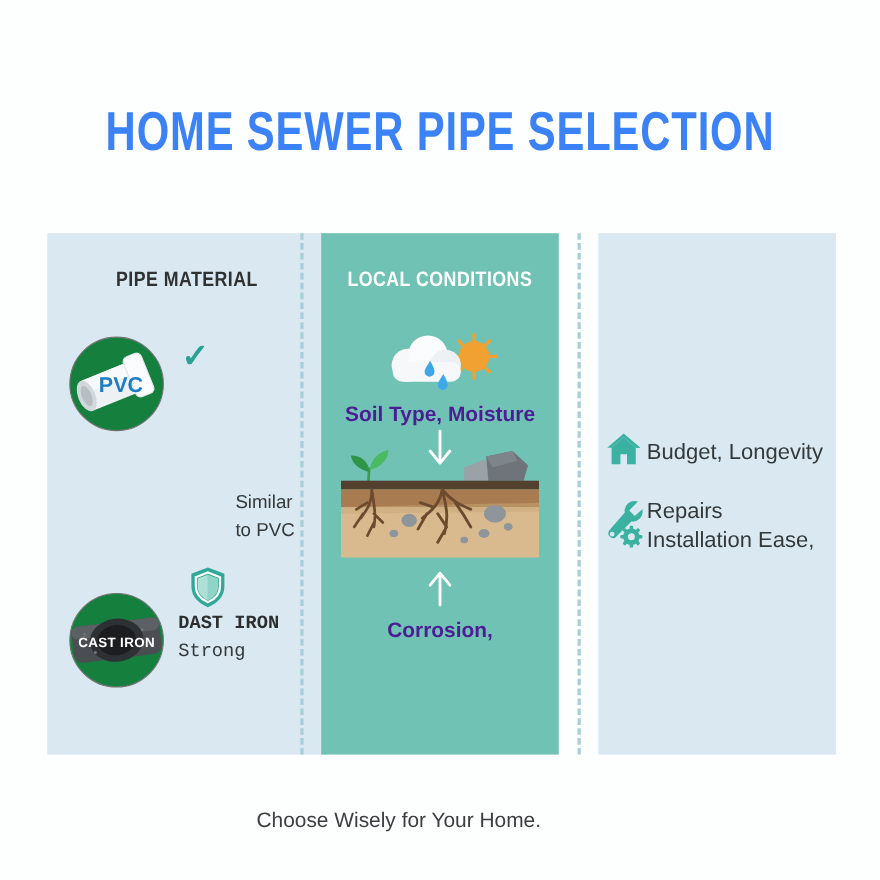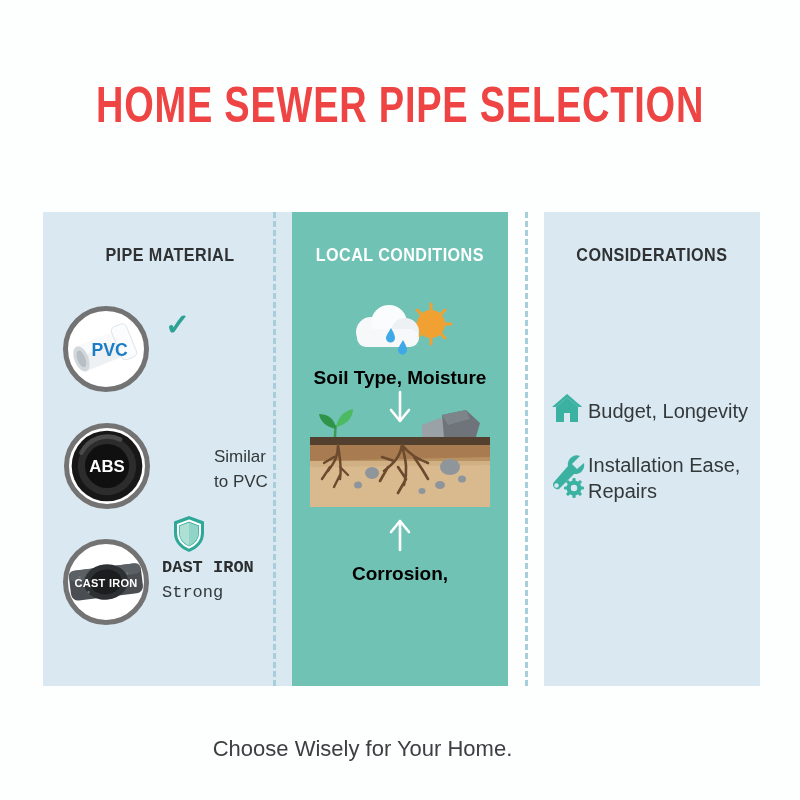--- a/index.html
+++ b/index.html
@@ -1,53 +1,53 @@
 <!DOCTYPE html>
 <html><head>
 <meta charset="utf-8">
 <style>
   html,body{margin:0;padding:0;}
   body{width:800px;height:800px;background:#fdfefe;font-family:"Liberation Sans",sans-serif;position:relative;overflow:hidden;}
   .page{position:absolute;inset:0;}
 
-  .title{position:absolute;top:76px;left:0;width:800px;text-align:center;
-         font-size:50px;font-weight:bold;color:#ef4444;white-space:nowrap;}
+  .title{position:absolute;top:90px;left:0;width:800px;text-align:center;
+         font-size:50px;font-weight:bold;color:#3b82f6;white-space:nowrap;}
   .title span{display:inline-block;transform:scaleX(.76);transform-origin:center;letter-spacing:1px;}
 
   .col{position:absolute;top:212px;height:474px;}
   .col-light{background:#d9e8f1;}
   .col-teal{background:#70c2b4;}
   #col1{left:43px;width:217px;padding-left:36px;}
   #col2{left:292px;width:216px;}
   #col3{left:544px;width:216px;}
   .divider{position:absolute;top:212px;height:474px;width:0;border-left:3px dashed #a9cedb;}
   #div1{left:273px;}
   #div2{left:525px;}
 
   .col-header{position:absolute;top:32px;left:0;width:100%;text-align:center;
               font-size:19px;font-weight:bold;color:#2f3132;white-space:nowrap;}
   .col-header span{display:inline-block;transform:scaleX(.85);letter-spacing:.5px;}
   .col-header.white{color:#ffffff;}
 
   .pipe-circle{position:absolute;width:86px;height:86px;border-radius:50%;
-               background:#ffffff;border:5px solid #737373;box-sizing:border-box;overflow:hidden;}
+               background:#15803d;border:1px solid #737373;box-sizing:border-box;overflow:hidden;}
   .pipe-circle svg{position:absolute;inset:0;width:100%;height:100%;}
 
   .desc{position:absolute;font-size:17px;color:#33383a;line-height:25px;}
   .desc .b{font-weight:bold;color:#2b2d2e;}
   .check{position:absolute;font-size:30px;font-weight:bold;color:#2ba293;line-height:1;}
 
-  .mid-label{position:absolute;width:100%;text-align:center;color:#000000;
+  .mid-label{position:absolute;width:100%;text-align:center;color:#4c1d95;
              font-size:19px;font-weight:bold;line-height:27px;}
   .arrow{position:absolute;left:0;width:100%;display:flex;justify-content:center;}
 
   .c3-text{position:absolute;font-size:20px;color:#33383a;line-height:26px;}
 
   .footer{position:absolute;top:736px;left:0;width:725px;text-align:center;
-          font-size:22px;color:#3c4043;}
+          font-size:19px;color:#3c4043;}
   svg{display:block;}
 </style>
 </head>
 <body>
 
 <div class="page">
 
   <div class="title">
     <span>HOME SEWER PIPE SELECTION</span>
   </div>
@@ -64,29 +64,20 @@
           <rect x="8" y="28" width="64" height="12" rx="6" fill="#f8fafb"></rect>
           <ellipse cx="13" cy="43" rx="8" ry="15" fill="#d2d8db"></ellipse>
           <ellipse cx="13" cy="43" rx="4.5" ry="10" fill="#b7bfc4"></ellipse>
           <rect x="56" y="23" width="18" height="40" rx="5" fill="#fbfcfd" stroke="#dfe4e7" stroke-width="1"></rect>
         </g>
         <text x="47" y="51" font-size="20" font-weight="bold" fill="#1a7dc5" text-anchor="middle" font-family="Liberation Sans, sans-serif">PVC</text>
       </svg>
     </div>
     <div class="check" style="left:122px;top:98px;">✓</div>
 
-    <div class="pipe-circle" style="left:21px;top:211px;">
-      <svg viewBox="0 0 86 86">
-        <circle cx="43" cy="43" r="40" fill="#171717"></circle>
-        <circle cx="43" cy="43" r="33" fill="#2c2c2c"></circle>
-        <circle cx="43" cy="43" r="25" fill="#101010"></circle>
-        <path d="M14 28 A33 33 0 0 1 58 13" stroke="#4a4a4a" stroke-width="5" fill="none" stroke-linecap="round"></path>
-        <text x="43" y="50" font-size="19" font-weight="bold" fill="#ffffff" text-anchor="middle" font-family="Liberation Sans, sans-serif">ABS</text>
-      </svg>
-    </div>
     <div class="desc" style="left:123px;top:232px;margin-left:48px;">
       <div>Similar</div>
       <div>to PVC</div>
     </div>
 
     <div style="position:absolute;left:129px;top:303px;width:34px;height:38px;">
       <svg viewBox="0 0 34 38">
         <path d="M17 1 L32 6.5 V18 C32 27.5 25.5 33.5 17 37 C8.5 33.5 2 27.5 2 18 V6.5 Z" fill="#2fa897"></path>
         <path d="M17 5.5 L28 9.8 V18 C28 25.3 23.3 29.8 17 32.6 C10.7 29.8 6 25.3 6 18 V9.8 Z" fill="none" stroke="#ffffff" stroke-width="2"></path>
         <path d="M17 7.5 L26.3 11 V18 C26.3 24.2 22.3 28.2 17 30.8 Z" fill="#8fd4c6"></path>
@@ -203,23 +194,20 @@
     </div>
 
     <div class="mid-label" style="top:348px;">
       <div>Corrosion,</div>
     </div>
   </div>
 
   <div class="divider" id="div2"></div>
 
   <div class="col col-light" id="col3">
-    <div class="col-header">
-      <span>CONSIDERATIONS</span>
-    </div>
 
     <div style="position:absolute;left:7px;top:180px;width:32px;height:32px;">
       <svg viewBox="0 0 32 32">
         <polygon points="16,2 31,15 27,15 27,11.5 22,7 16,2" fill="#3bb2a1"></polygon>
         <polygon points="16,2 1,15 5,15 16,5.5 27,15 31,15" fill="#3bb2a1"></polygon>
         <path d="M5 15 L16 5.5 L27 15 V30 H19 V21 H13 V30 H5 Z" fill="#3bb2a1"></path>
       </svg>
     </div>
     <div class="c3-text" style="left:44px;top:186px;">
       <span>Budget, Longevity</span>
@@ -237,22 +225,22 @@
             <rect x="26.4" y="28" width="3.2" height="20" rx="1"></rect>
             <rect x="18" y="36.4" width="20" height="3.2" rx="1"></rect>
             <rect x="26.4" y="28" width="3.2" height="20" rx="1" transform="rotate(45 28 38)"></rect>
             <rect x="26.4" y="28" width="3.2" height="20" rx="1" transform="rotate(-45 28 38)"></rect>
           </g>
           <circle cx="28" cy="38" r="3.2" fill="#d9e8f1"></circle>
         </g>
       </svg>
     </div>
     <div class="c3-text" style="left:44px;top:240px;">
+      <div>Repairs</div>
       <div>Installation Ease,</div>
-      <div>Repairs</div>
     </div>
   </div>
 
   <div class="footer">
     <span>Choose Wisely for Your Home.</span>
   </div>
 
 </div>
 
 </body></html>

